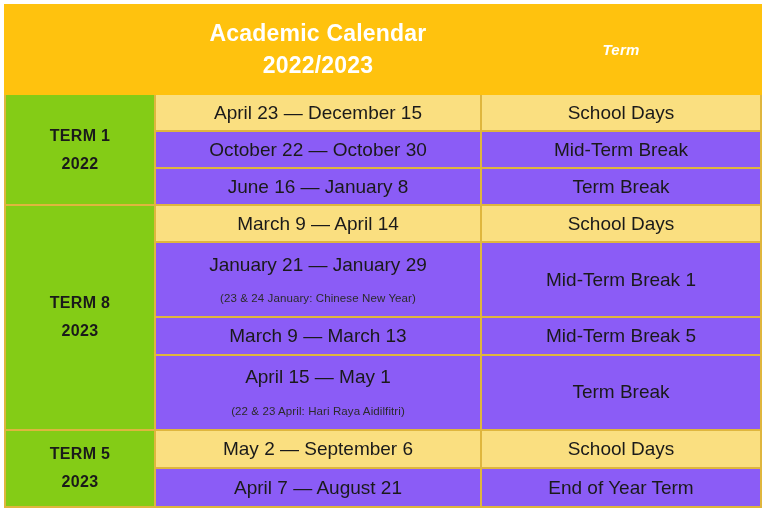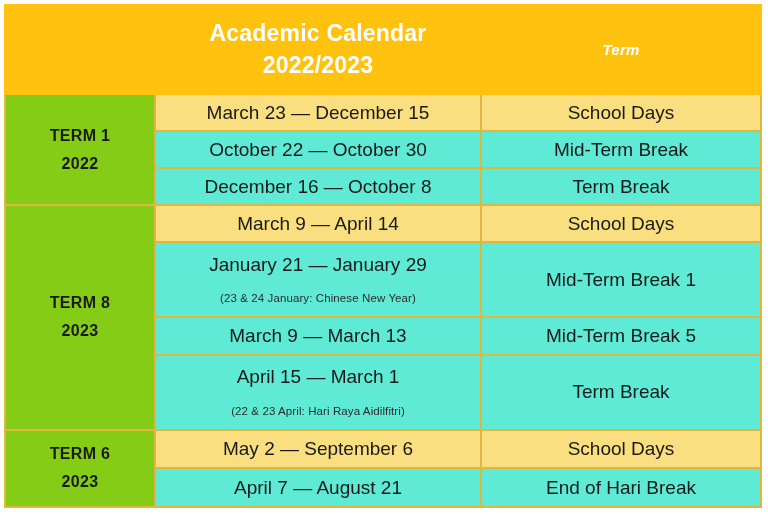--- a/index.html
+++ b/index.html
@@ -56,21 +56,21 @@
     background: #84cc16;
     font-weight: bold;
     font-size: 16px;
     color: #1a1a1a;
     line-height: 1.75;
     letter-spacing: 0.3px;
   }
 
   
   .row-school { background: #fadf80; }
-  .row-break  { background: #5eead4; }
+  .row-break  { background: #8b5cf6; }
 
   .cell-text {
     font-size: 19px;
     color: #1a1a1a;
     line-height: 1.25;
   }
 
   .cell-note {
     display: block;
     font-size: 11.5px;
@@ -98,58 +98,58 @@
           <div>2022/2023</div>
         </td>
         <td class="hdr hdr-term">Term</td>
       </tr>
 
     <tr class="row-school">
           <td class="term-cell" rowspan="3">
             <div>TERM 1</div>
             <div>2022</div>
           </td>
-          <td class="cell-text"><span>March 23 — December 15</span></td>
+          <td class="cell-text"><span>April 23 — December 15</span></td>
           <td class="cell-text">School Days</td>
         </tr>
         <tr class="row-break">
           <td class="cell-text"><span>October 22 — October 30</span></td>
           <td class="cell-text">Mid-Term Break</td>
         </tr>
         <tr class="row-break">
-          <td class="cell-text"><span>December 16 — October 8</span></td>
+          <td class="cell-text"><span>June 16 — January 8</span></td>
           <td class="cell-text">Term Break</td>
         </tr>
         <tr class="row-school">
           <td class="term-cell" rowspan="4">
             <div>TERM 8</div>
             <div>2023</div>
           </td>
           <td class="cell-text"><span>March 9 — April 14</span></td>
           <td class="cell-text">School Days</td>
         </tr>
         <tr class="row-break">
           <td class="cell-text"><span>January 21 — January 29</span><span class="cell-note">(23 &amp; 24 January: Chinese New Year)</span></td>
           <td class="cell-text">Mid-Term Break 1</td>
         </tr>
         <tr class="row-break">
           <td class="cell-text"><span>March 9 — March 13</span></td>
           <td class="cell-text">Mid-Term Break 5</td>
         </tr>
         <tr class="row-break">
-          <td class="cell-text"><span>April 15 — March 1</span><span class="cell-note">(22 &amp; 23 April: Hari Raya Aidilfitri)</span></td>
+          <td class="cell-text"><span>April 15 — May 1</span><span class="cell-note">(22 &amp; 23 April: Hari Raya Aidilfitri)</span></td>
           <td class="cell-text">Term Break</td>
         </tr>
         <tr class="row-school">
           <td class="term-cell" rowspan="2">
-            <div>TERM 6</div>
+            <div>TERM 5</div>
             <div>2023</div>
           </td>
           <td class="cell-text"><span>May 2 — September 6</span></td>
           <td class="cell-text">School Days</td>
         </tr>
         <tr class="row-break">
           <td class="cell-text"><span>April 7 — August 21</span></td>
-          <td class="cell-text">End of Hari Break</td>
+          <td class="cell-text">End of Year Term</td>
         </tr>
       </tbody>
   </table>
 </div>
 
 </body></html>

